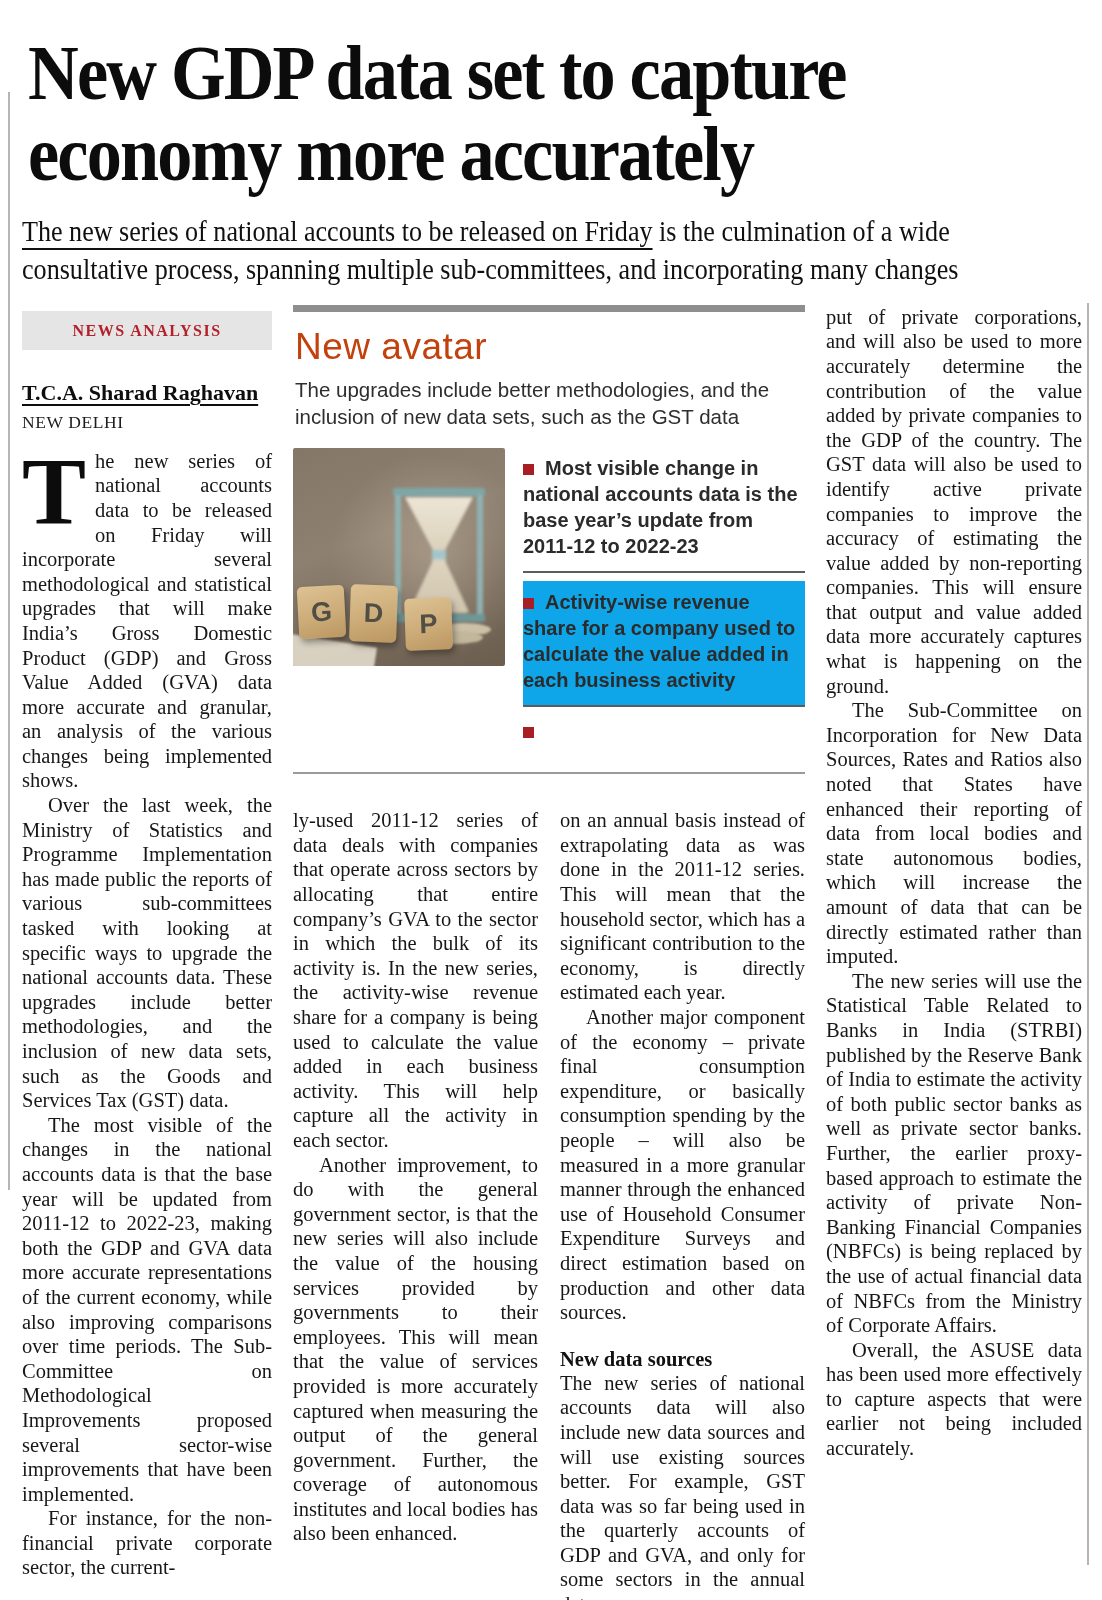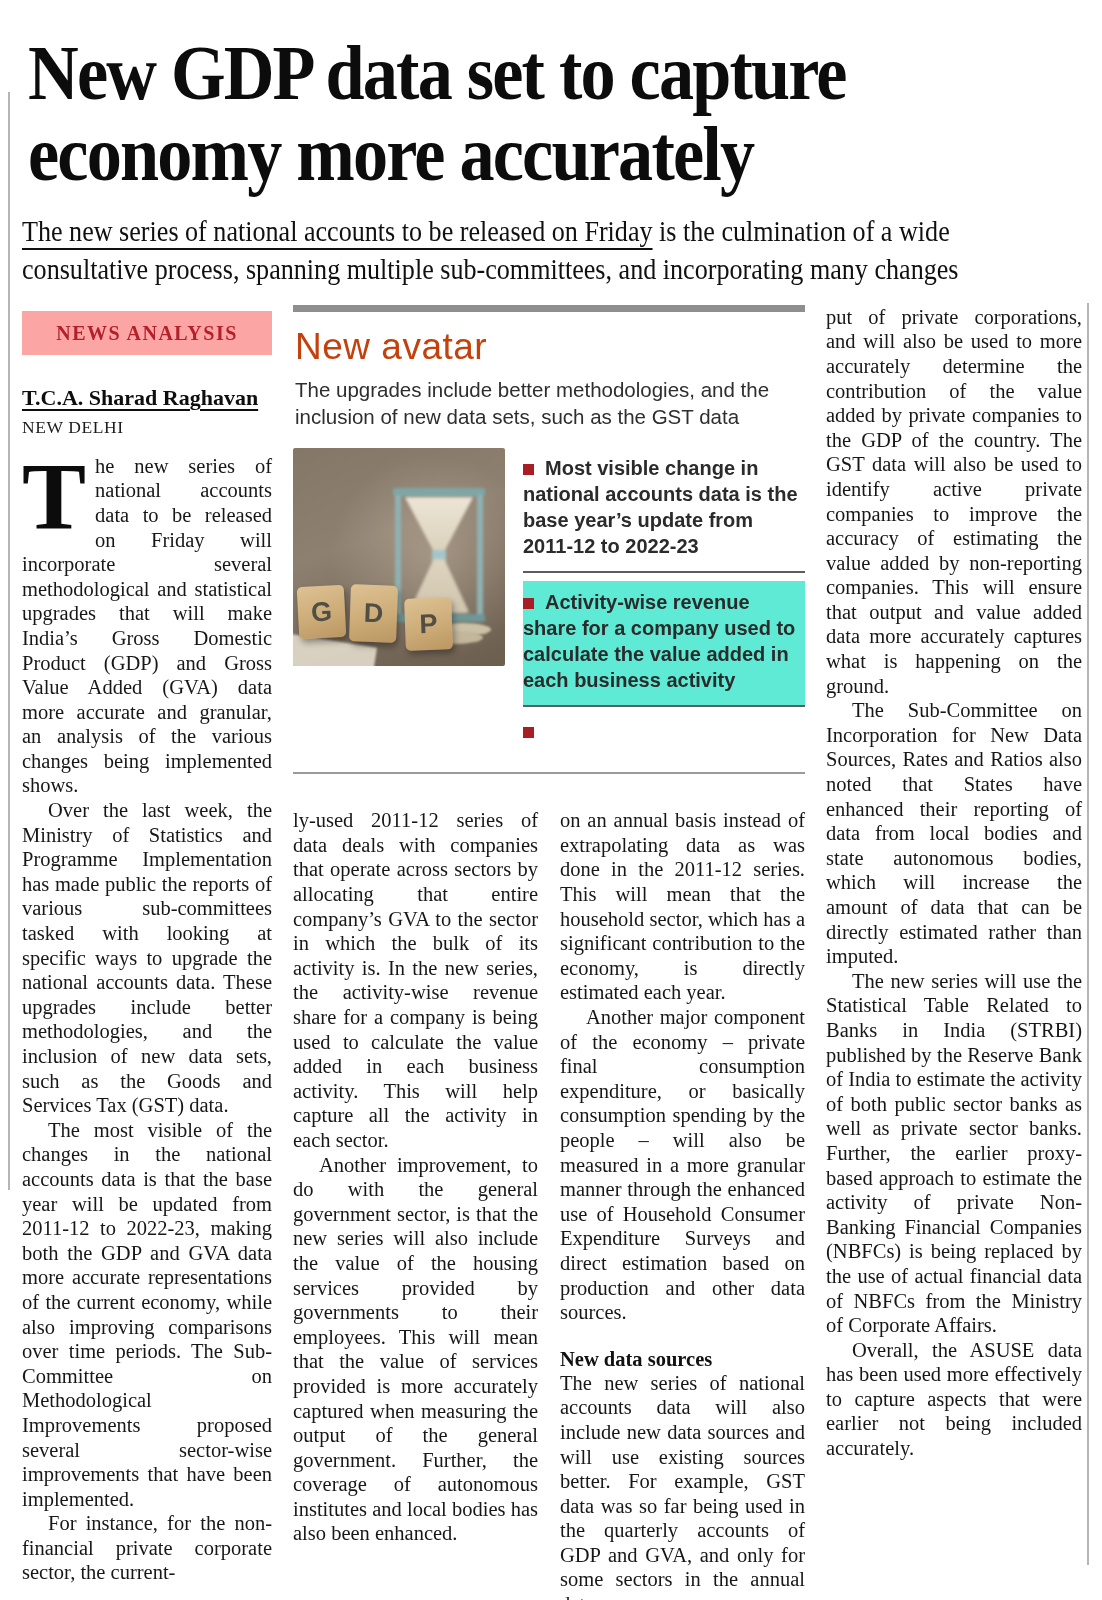--- a/index.html
+++ b/index.html
@@ -24,40 +24,40 @@
   .mid  { width:512px; flex:none; }
   .col4 { flex:1; min-width:0; }
   .mid-cols { display:flex; gap:22px; margin-top:34px; }
   .mcol { flex:1; min-width:0; }
 
   .para { margin:0; text-align:justify; font-size:20.5px; line-height:1.2; color:#171717;
           hyphens:auto; -webkit-hyphens:auto; }
   .indent { text-indent:26px; }
   .subhead { margin:23px 0 0 0; font-size:20.5px; font-weight:700; color:#111; }
 
-  .kicker { background:#fca5a5; color:#b3202a; font-weight:700; font-size:20px; letter-spacing:1.5px;
+  .kicker { background:#e5e5e5; color:#b3202a; font-weight:700; font-size:16px; letter-spacing:1.5px;
             text-align:center; padding:11px 0 10px; margin:6px 0 30px; }
   .byline { font-size:22px; font-weight:700; color:#0e0e0e; text-decoration:underline;
             text-decoration-thickness:2px; text-underline-offset:4px; margin-bottom:6px;margin-top:24px; }
   .dateline { font-size:17.5px; letter-spacing:0.6px; color:#1d1d1d; margin-bottom:16px; }
 
   .dropcap { float:left; font-size:96px; line-height:0.72; font-weight:700; color:#0c0c0c;
              padding:8px 9px 2px 0; }
 
   
   .ig-bar { height:7px; background:#8e8e8e; }
   .ig-title { font-family:"Liberation Sans", sans-serif; font-weight:400; color:#c2410c;
               font-size:37px; margin:14px 0 8px 2px; letter-spacing:0.5px; }
   .ig-subtitle { font-family:"Liberation Sans", sans-serif; font-size:20.5px; color:#2e2e2e;
                  line-height:1.33; margin:0 0 18px 2px; }
   .ig-body { display:flex; gap:18px; }
   .ig-bullets { flex:1; min-width:0; font-family:"Liberation Sans", sans-serif; font-weight:700;
                 font-size:20px; line-height:1.3; color:#2b2b2b; padding-top:4px; }
   .ig-bullet { padding:3px 2px 10px 0; }
-  .ig-bullet.highlight { background:#5eead4; padding:8px 2px 12px 0; }
+  .ig-bullet.highlight { background:#0ea5e9; padding:8px 2px 12px 0; }
   .sq { display:inline-block; width:11px; height:11px; background:#a81e24; margin-right:11px; }
   .ig-sep { height:2px; background:#5d5d5d; margin:0 0 8px; }
   .ig-sep.pre { margin-top:2px; }
   .ig-bottom { height:2px; background:#9a9a9a; margin-top:18px; }
 
   
   .ig-photo { position:relative; width:212px; height:218px; flex:none; overflow:hidden; border-radius:2px;
               background:linear-gradient(160deg,#857768 0%, #8e8071 40%, #786a5b 72%, #6c5e4f 100%); }
   .ig-photo::before { content:""; position:absolute; inset:0;
               background:radial-gradient(circle at 66% 50%, rgba(238,222,196,0.30), rgba(0,0,0,0) 58%); }

